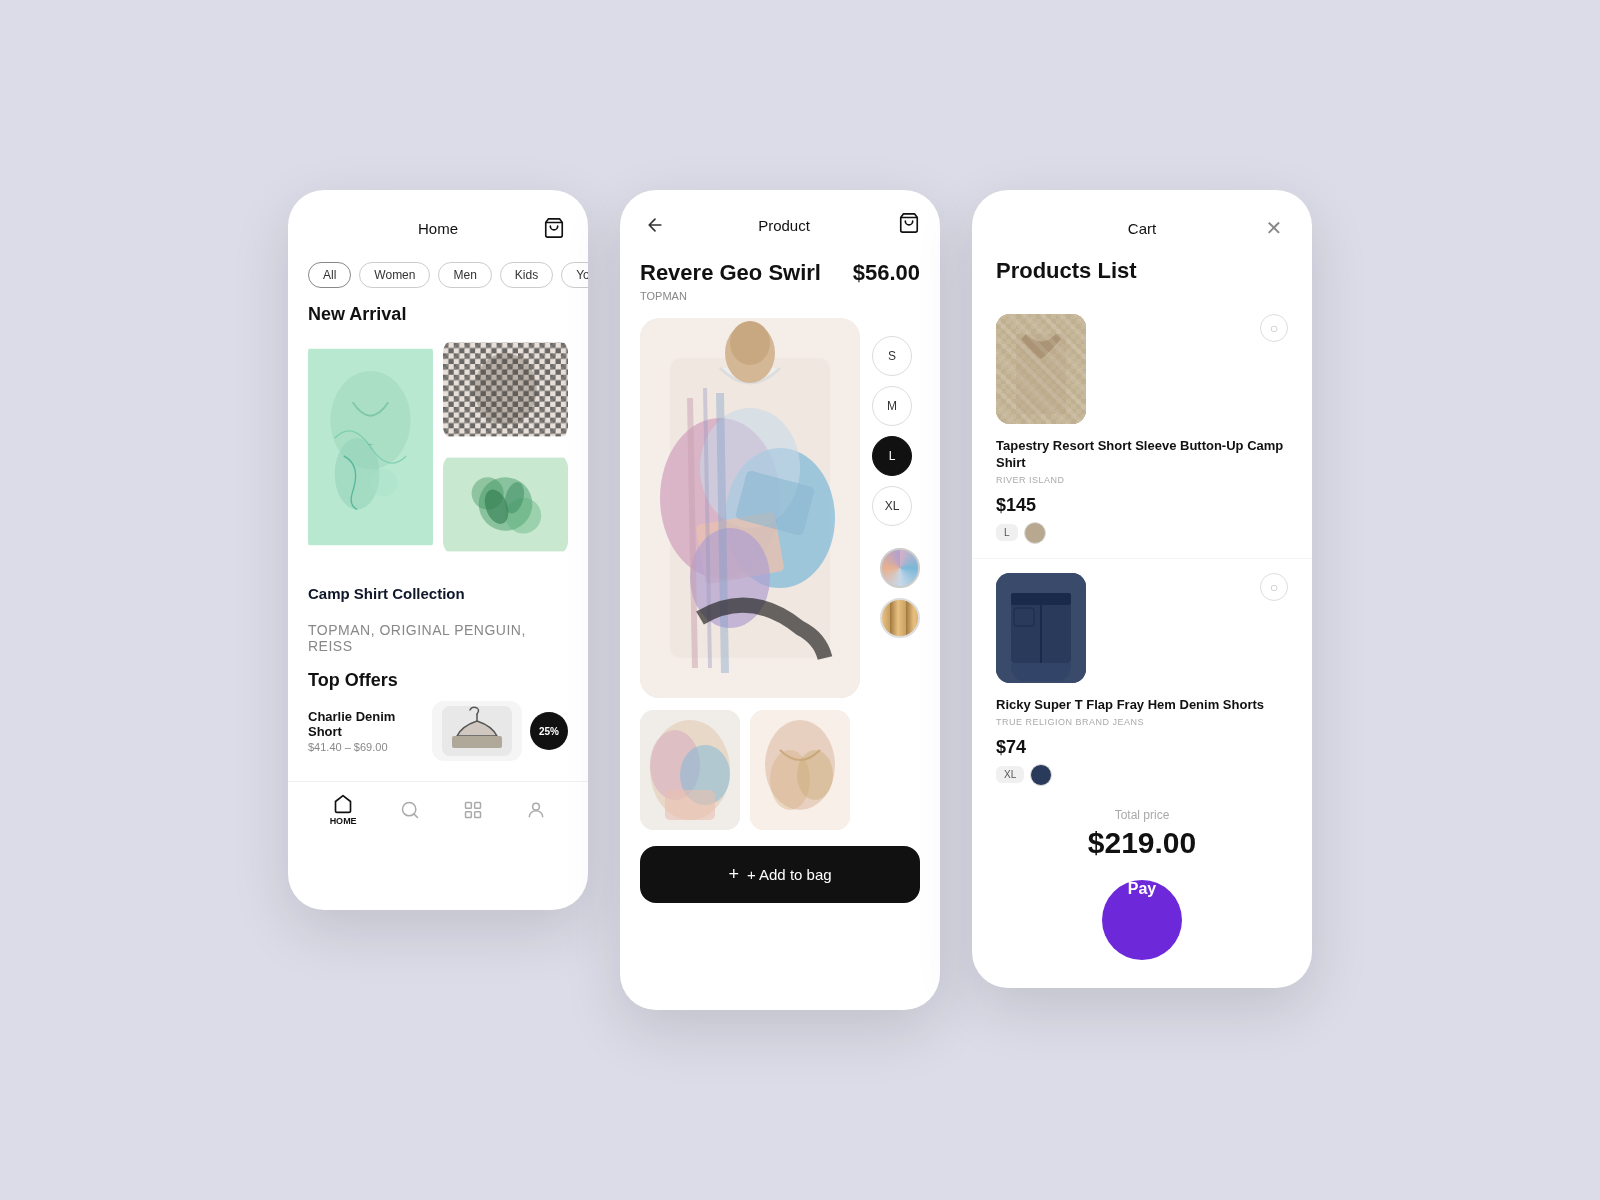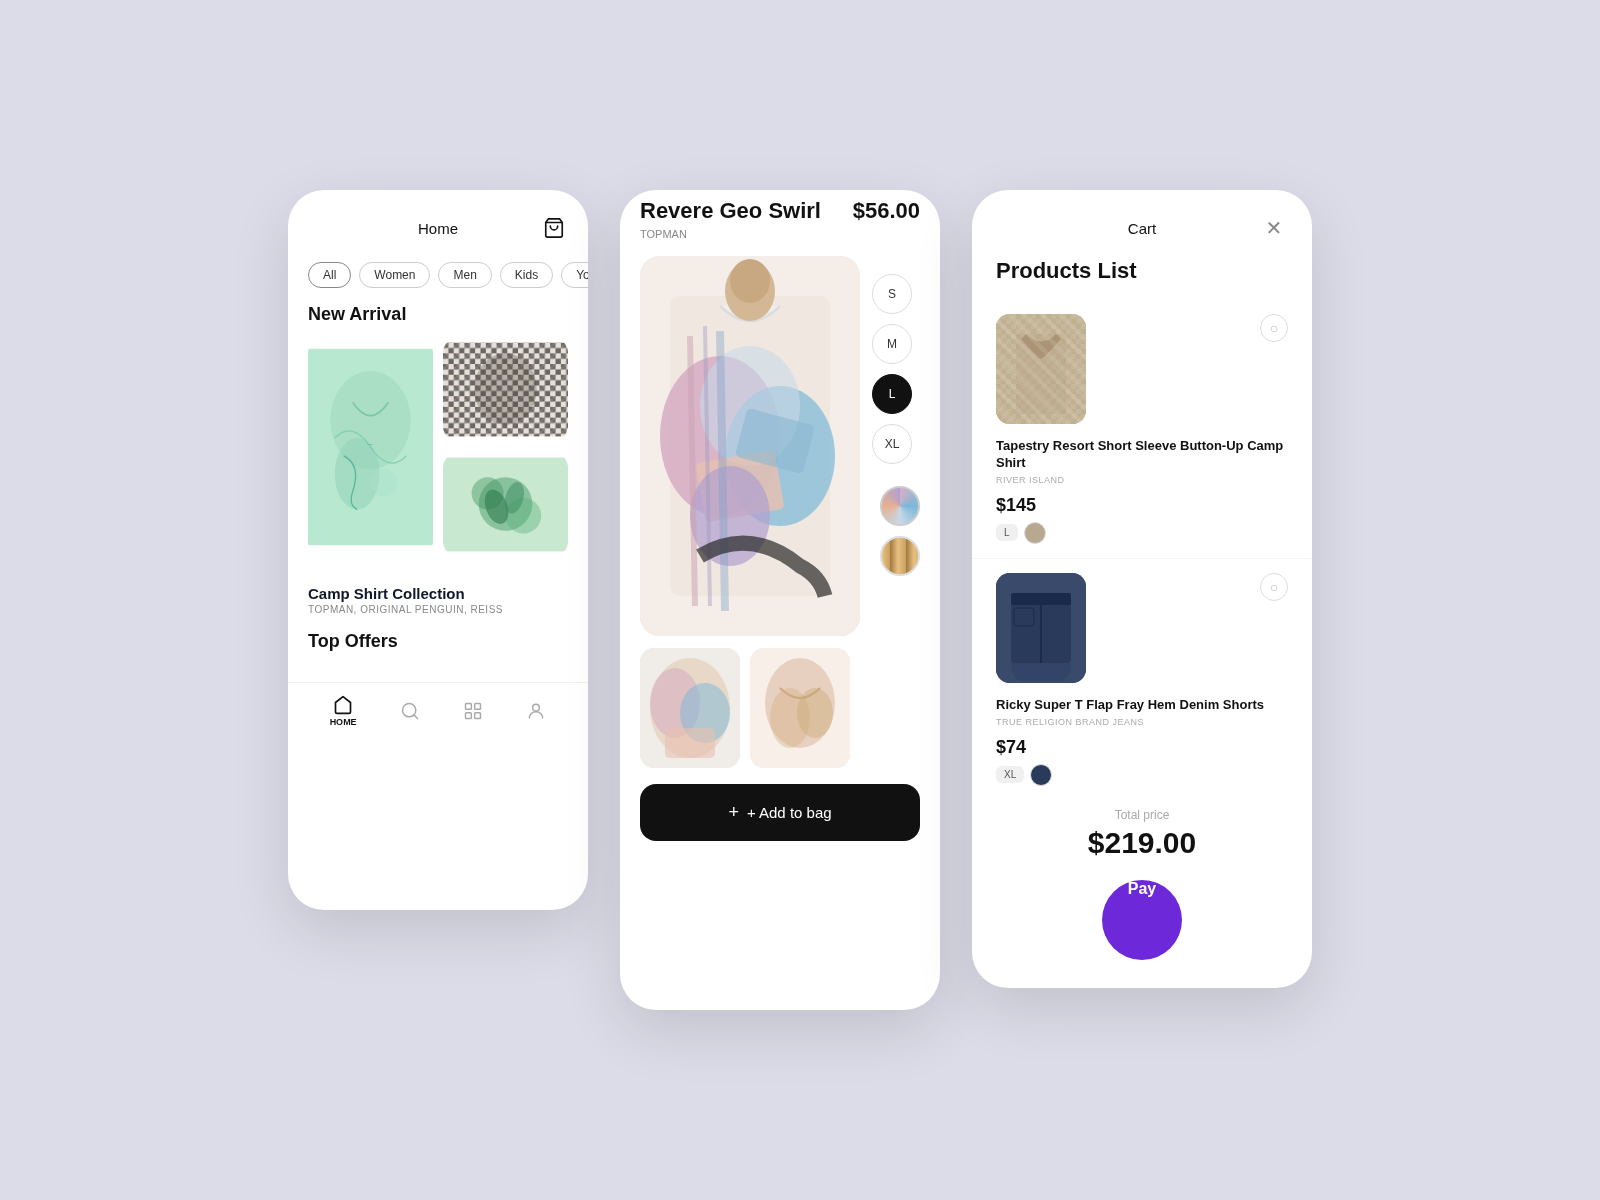--- a/index.html
+++ b/index.html
@@ -91,21 +91,21 @@
     }
     .img-block-tall {
       height: 220px;
     }
     .img-block-short {
       height: 105px;
     }
 
     .collection-info { padding: 12px 20px 8px; }
     .collection-title { font-size: 15px; font-weight: 700; color: #0f172a; }
-    .collection-sub { font-size: 10px; color: #888; letter-spacing: 0.5px; margin-top: 2px; }
+    .collection-sub { font-size: 14px; color: #888; letter-spacing: 0.5px; margin-top: 20px; }
 
     .section-offers { padding: 8px 20px 12px; }
     .offers-title { font-size: 18px; font-weight: 700; color: #111; margin-bottom: 10px; }
     .offer-item {
       display: flex;
       justify-content: space-between;
       align-items: center;
     }
     .offer-info .offer-name { font-size: 13px; font-weight: 700; color: #111; }
     .offer-info .offer-price { font-size: 11px; color: #888; margin-top: 2px; }
@@ -485,20 +485,39 @@
       </div>
     </div>
 
     <div class="collection-info">
       <div class="collection-title">Camp Shirt Collection</div>
       <div class="collection-sub">TOPMAN, ORIGINAL PENGUIN, REISS</div>
     </div>
 
     <div class="section-offers">
       <div class="offers-title">Top Offers</div>
+      <div class="offer-item">
+        <div class="offer-info">
+          <div class="offer-name">Charlie Denim Short</div>
+          <div class="offer-price">$41.40 – $69.00</div>
+        </div>
+        <div style="display:flex; align-items:center; gap:8px;">
+          <div class="offer-hanger">
+            <svg width="70" height="50" viewBox="0 0 70 50" xmlns="http://www.w3.org/2000/svg">
+              <rect width="70" height="50" rx="8" fill="#e8e8e8"></rect>
+
+              <path d="M35 8 Q38 4 35 2 Q30 0 28 4" stroke="#555" stroke-width="1.5" fill="none" stroke-linecap="round"></path>
+              <path d="M35 8 L35 15" stroke="#555" stroke-width="1.5"></path>
+              <path d="M35 15 Q20 20 15 30 L55 30 Q50 20 35 15" stroke="#555" stroke-width="1.5" fill="#d0c8c0"></path>
+              <rect x="10" y="30" width="50" height="12" rx="2" fill="#b0a898"></rect>
+            </svg>
+          </div>
+          <div class="offer-badge">25%</div>
+        </div>
+      </div>
     </div>
 
     <div class="bottom-nav">
       <div class="nav-item active">
         <svg width="20" height="20" viewBox="0 0 24 24" fill="none" stroke="#111" stroke-width="2" stroke-linecap="round" stroke-linejoin="round">
           <path d="M3 9l9-7 9 7v11a2 2 0 01-2 2H5a2 2 0 01-2-2z"></path>
         </svg>
         <span style="font-size:9px;font-weight:700;color:#111;">HOME</span>
       </div>
       <div class="nav-item">
@@ -519,20 +538,35 @@
         <svg width="20" height="20" viewBox="0 0 24 24" fill="none" stroke="#aaa" stroke-width="1.8" stroke-linecap="round">
           <circle cx="12" cy="8" r="4"></circle>
             <path d="M4 20c0-4 3.6-7 8-7s8 3 8 7"></path>
         </svg>
       </div>
     </div>
   </div>
 
   <div class="phone-screen screen-product">
 
+    <div class="product-top-bar">
+      <div class="back-btn">
+        <svg width="20" height="20" viewBox="0 0 24 24" fill="none" stroke="#333" stroke-width="2" stroke-linecap="round" stroke-linejoin="round">
+          <path d="M19 12H5M12 5l-7 7 7 7"></path>
+        </svg>
+      </div>
+      <span class="page-title">Product</span>
+      <div>
+        <svg width="22" height="22" viewBox="0 0 24 24" fill="none" stroke="#111" stroke-width="1.8" stroke-linecap="round" stroke-linejoin="round">
+          <path d="M6 2L3 6v14a2 2 0 002 2h14a2 2 0 002-2V6l-3-4z"></path>
+          <line x1="3" y1="6" x2="21" y2="6"></line>
+          <path d="M16 10a4 4 0 01-8 0"></path>
+        </svg>
+      </div>
+    </div>
 
     <div class="product-header">
       <div>
         <div class="product-name">Revere Geo Swirl</div>
         <div class="product-brand">TOPMAN</div>
       </div>
       <div class="product-price">$56.00</div>
     </div>
 
     <div style="display:flex; padding: 0 0 0 20px;">

